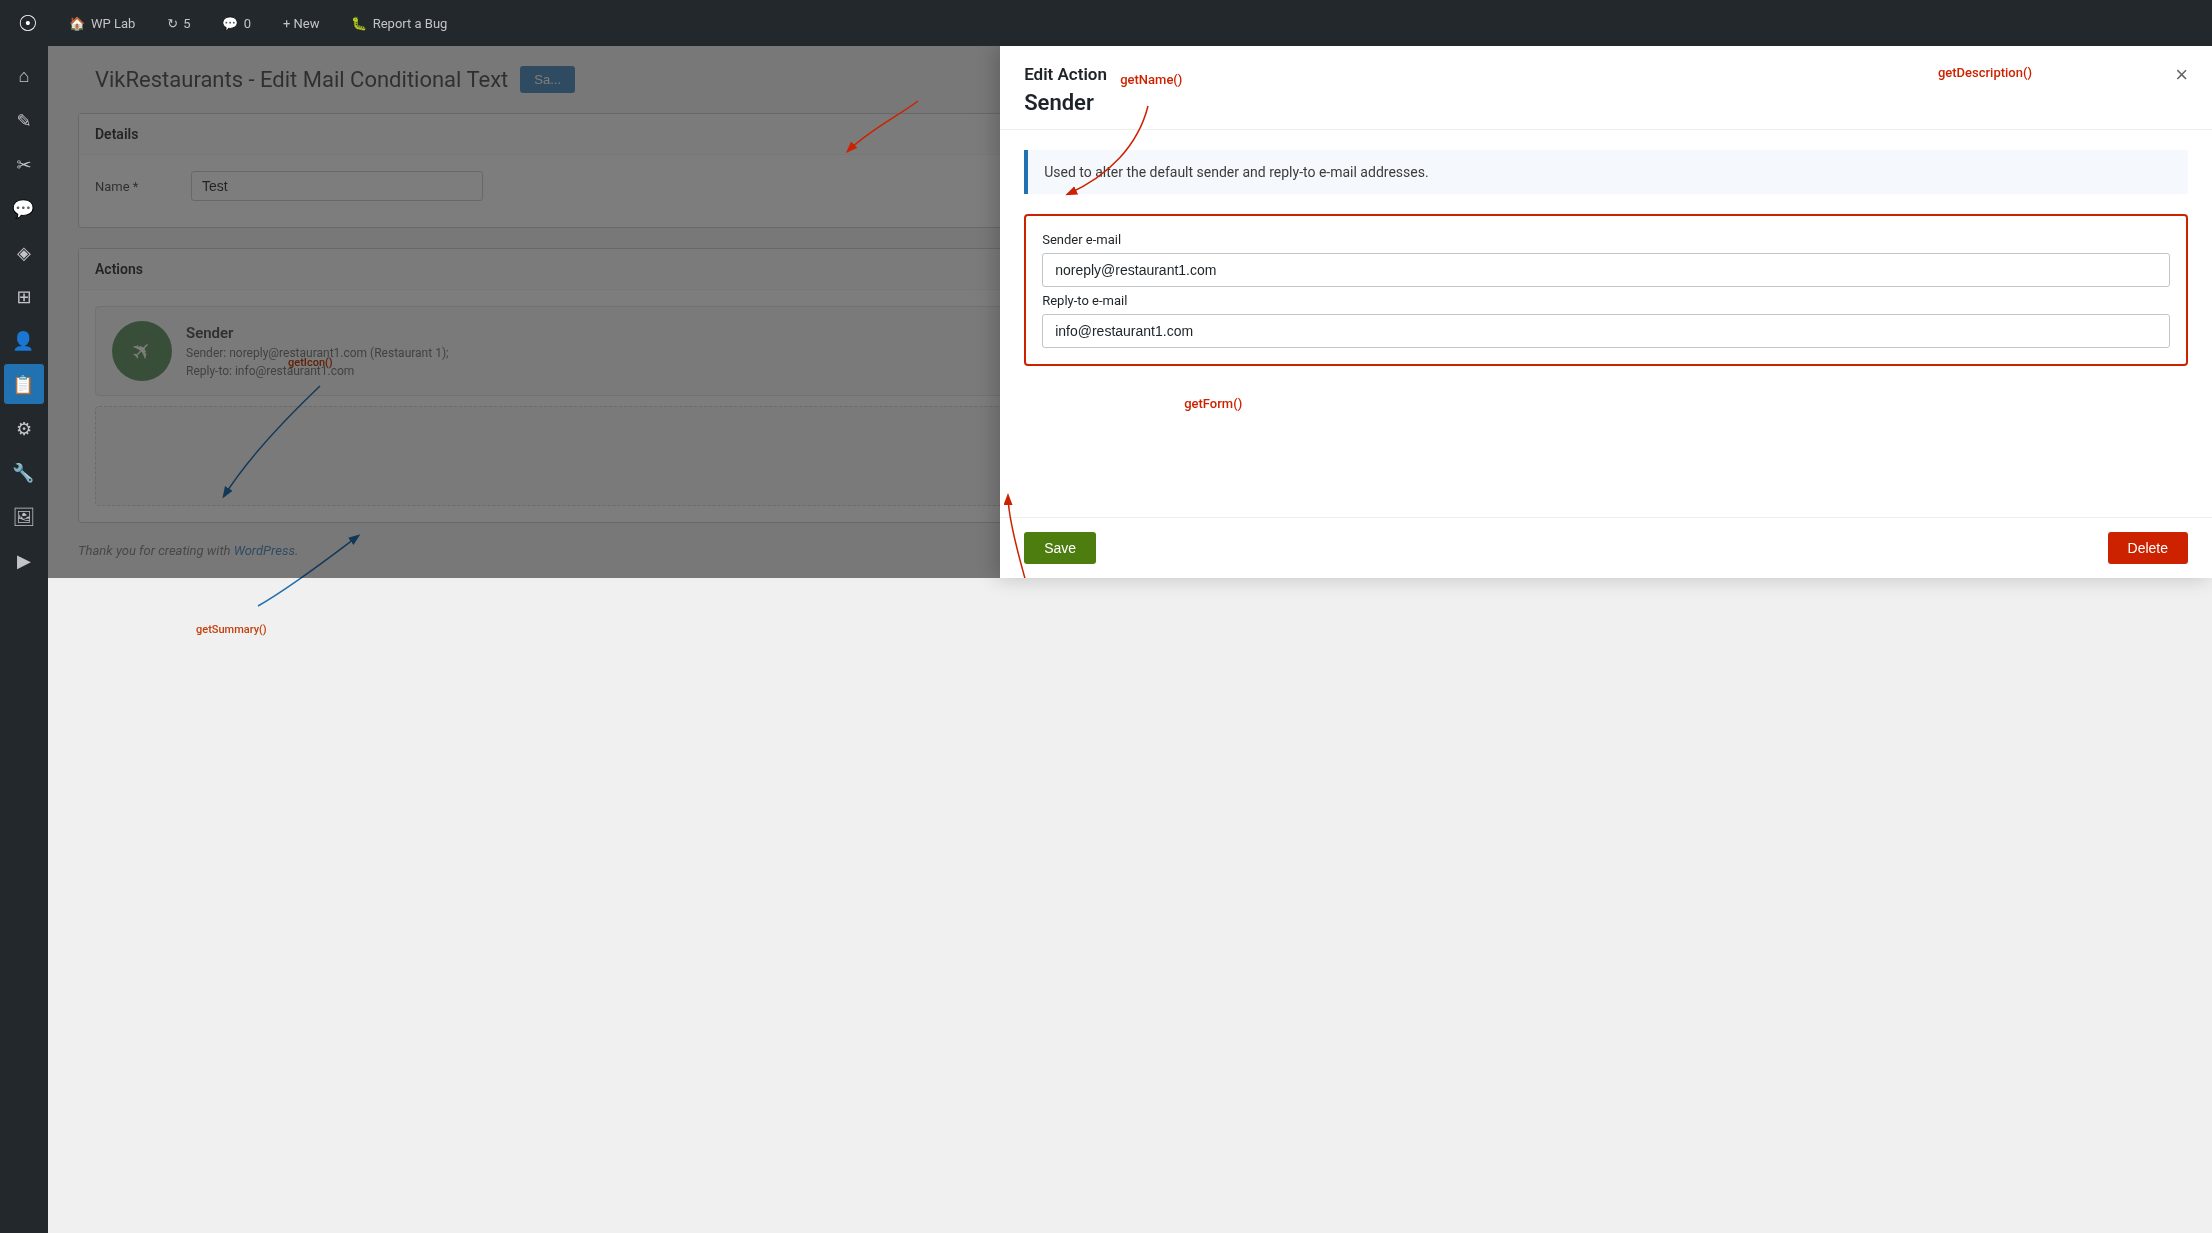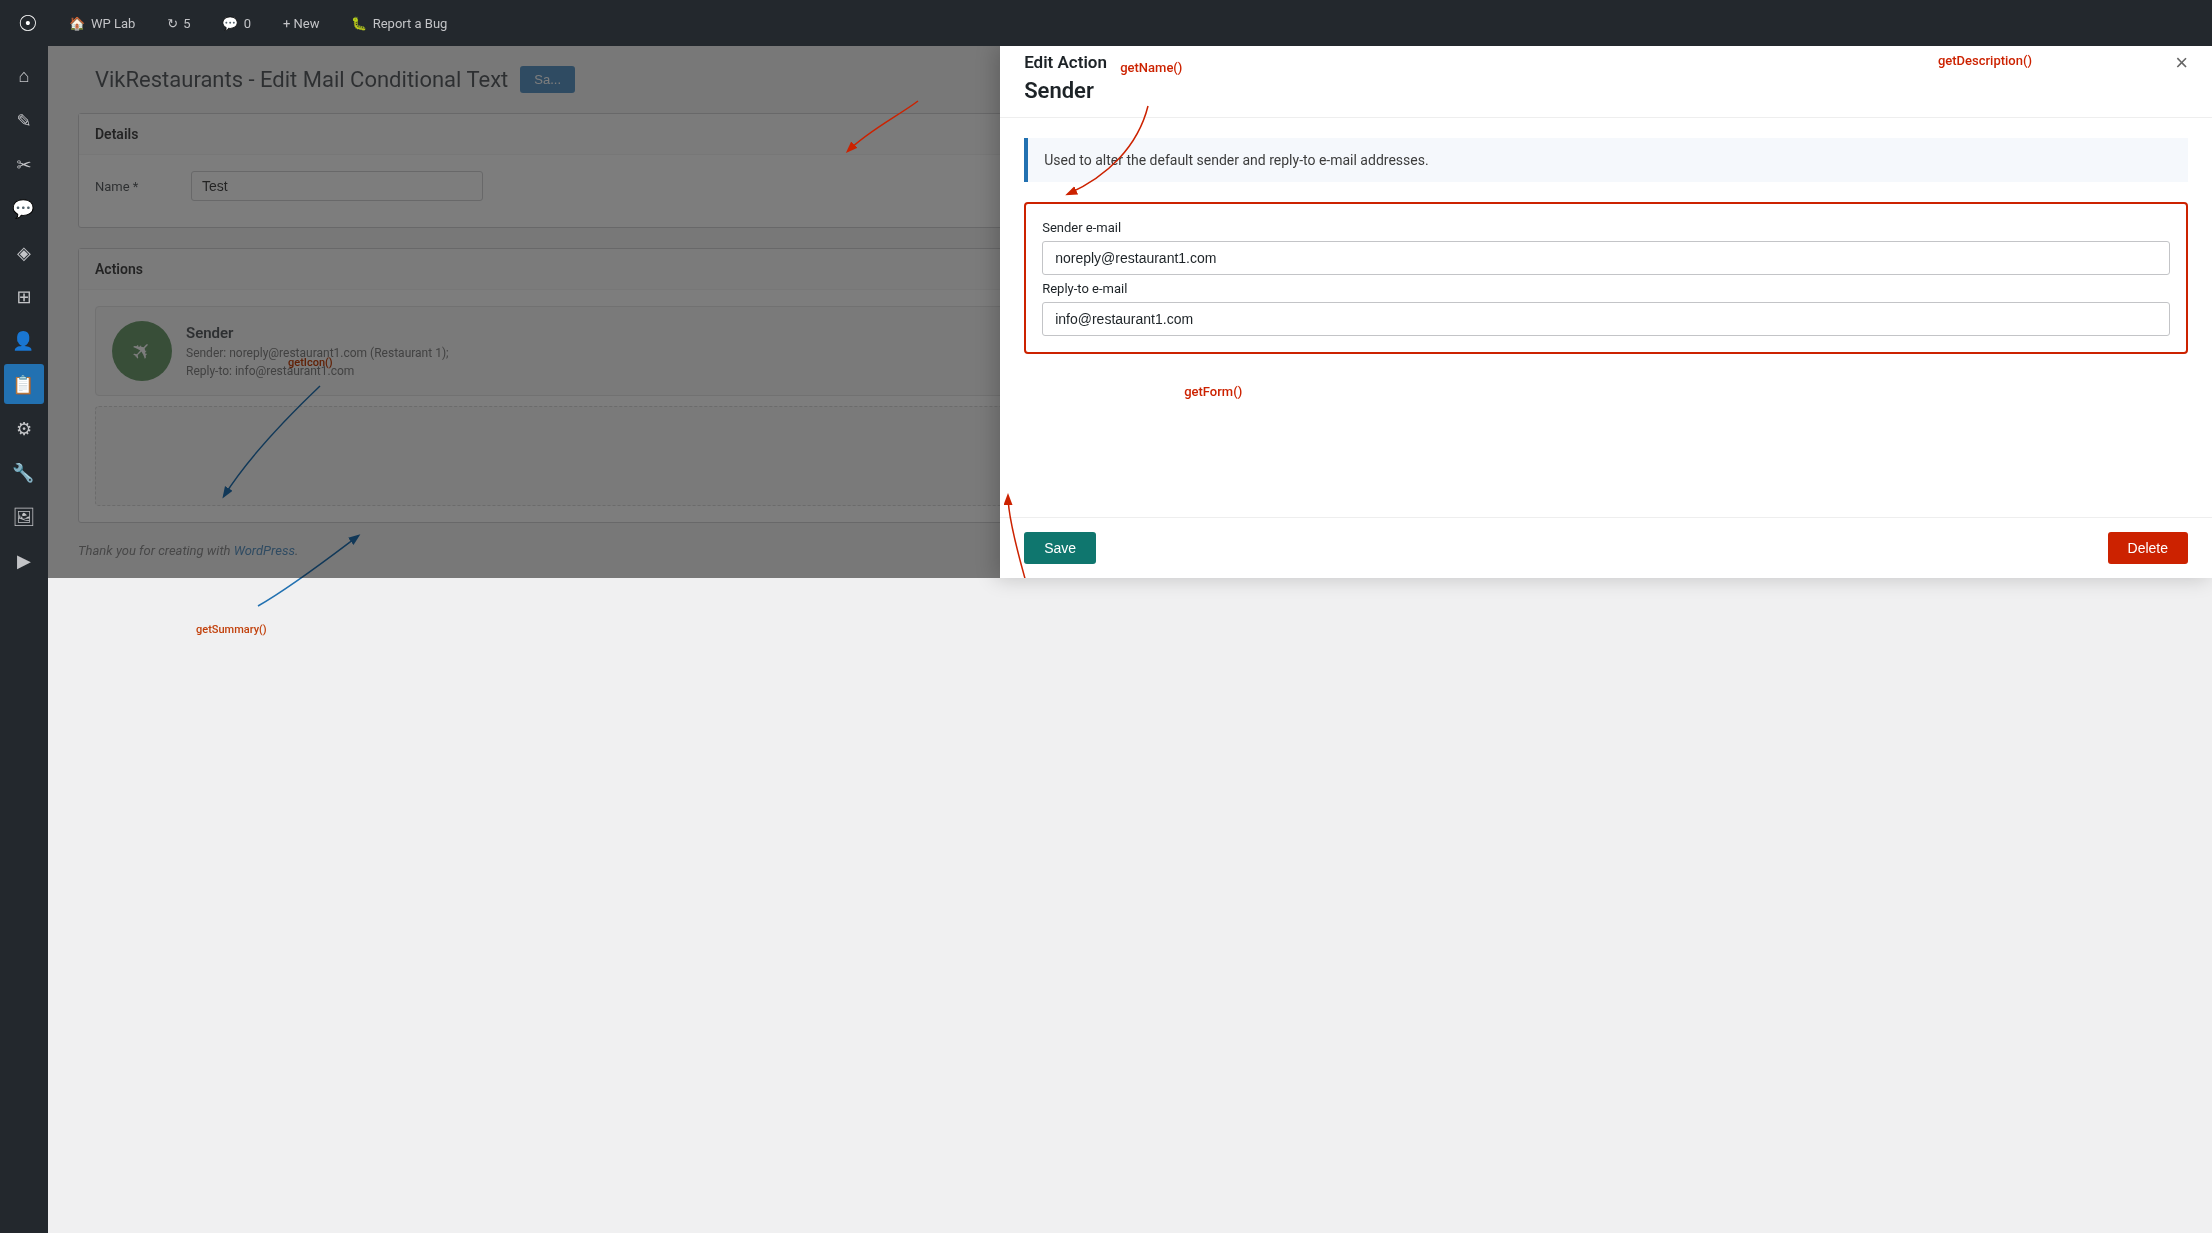--- a/index.html
+++ b/index.html
@@ -206,21 +206,21 @@
       right: 0;
       width: 56%;
       height: 100%;
       background: #fff;
       z-index: 200;
       display: flex;
       flex-direction: column;
       box-shadow: -4px 0 20px rgba(0,0,0,0.2);
     }
     .modal-header {
-      padding: 6px 24px 14px;
+      padding: 18px 24px 14px;
       border-bottom: 1px solid #eee;
       display: flex;
       align-items: flex-start;
       justify-content: space-between;
     }
     .modal-title {
       font-size: 17px;
       font-weight: 600;
       color: #1d2327;
     }
@@ -276,21 +276,21 @@
 
     .modal-footer {
       padding: 14px 24px;
       border-top: 1px solid #eee;
       display: flex;
       align-items: center;
       justify-content: space-between;
       background: #fff;
     }
     .btn-save-modal {
-      background: #0f766e;
+      background: #4d7c0f;
       color: #fff;
       border: none;
       padding: 8px 20px;
       border-radius: 3px;
       font-size: 14px;
       cursor: pointer;
       font-weight: 500;
     }
     .btn-delete-modal {
       background: #cc2200;

